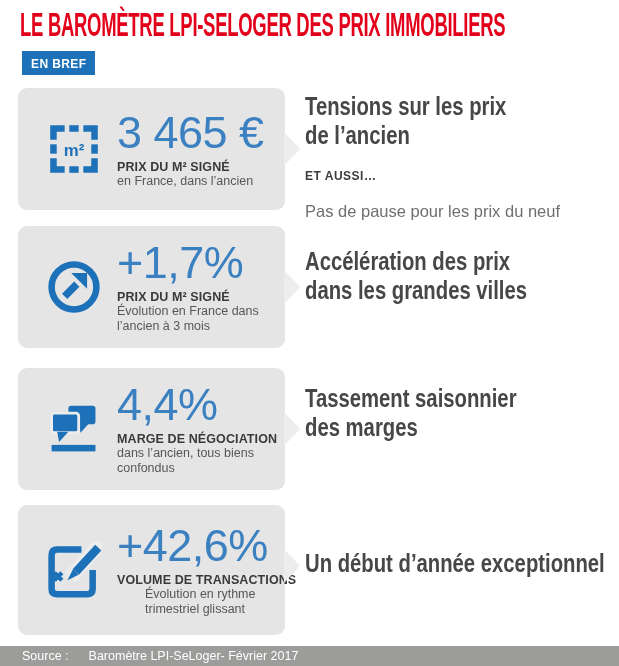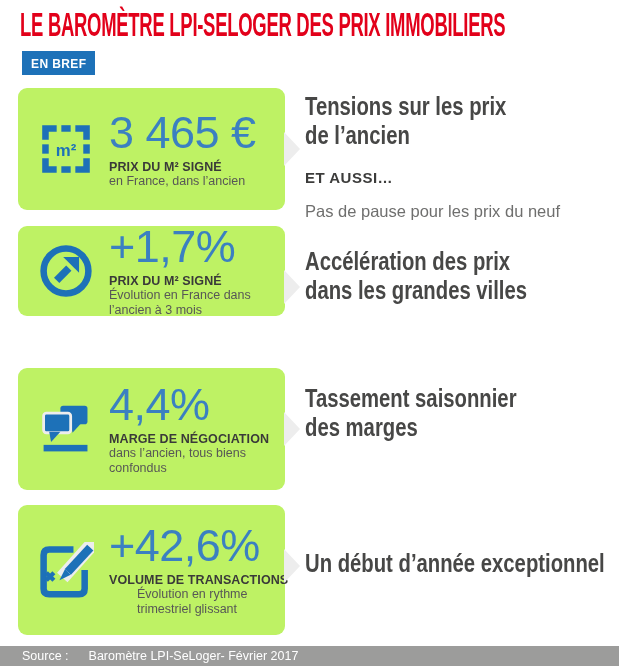--- a/index.html
+++ b/index.html
@@ -4,41 +4,41 @@
 <style>
   html,body{margin:0;padding:0;background:#fff;}
   body{width:619px;height:666px;overflow:hidden;font-family:"Liberation Sans",sans-serif;}
   .stage{position:relative;width:619px;height:666px;background:#ffffff;}
 
   .title{position:absolute;left:20px;top:6px;font-size:33px;font-weight:bold;color:#e2001a;
          white-space:nowrap;transform:scaleX(0.56);transform-origin:left top;letter-spacing:-0.5px;}
   .badge{position:absolute;left:22px;top:51px;background:#1d71b8;color:#ffffff;
          font-size:12px;font-weight:bold;padding:6px 9px 4px;letter-spacing:0.4px;}
 
-  .card{position:absolute;left:18px;width:267px;background:#bef264;border-radius:9px;
-        display:flex;align-items:center;padding-left:20px;box-sizing:border-box;}
+  .card{position:absolute;left:18px;width:267px;background:#e5e5e5;border-radius:9px;
+        display:flex;align-items:center;padding-left:28px;box-sizing:border-box;}
   .card::after{content:"";position:absolute;right:-15px;top:44px;width:0;height:0;
         border-left:16px solid #ededed;border-top:17px solid transparent;border-bottom:17px solid transparent;}
   .card1{top:88px;height:122px;}
-  .card2{top:226px;height:90px;}
+  .card2{top:226px;height:122px;}
   .card3{top:368px;height:122px;}
   .card4{top:505px;height:130px;}
 
   .icon{width:56px;height:56px;flex:0 0 56px;margin-right:15px;}
   .icon svg{width:100%;height:100%;display:block;}
 
   .value{font-size:45px;line-height:1.02;color:#3b80c1;letter-spacing:-0.5px;white-space:nowrap;}
   .label{font-size:12.5px;font-weight:bold;color:#3a3a39;margin-top:4px;white-space:nowrap;letter-spacing:0.1px;}
   .detail{font-size:12.5px;color:#575756;line-height:1.18;}
   .d1{max-width:170px;}.d2{max-width:142px;}.d3{max-width:162px;}.d4{max-width:142px;margin-left:28px;}
 
   .headline{position:absolute;left:305px;font-size:26px;font-weight:bold;color:#474746;
             line-height:1.12;width:295px;transform:scaleX(0.78);transform-origin:left top;}
   .h1{top:92px;}.h2{top:247px;}.h3{top:384px;}.h4{top:549px;width:420px;}
-  .etaussi{position:absolute;left:305px;top:169px;font-size:15px;font-weight:bold;
+  .etaussi{position:absolute;left:305px;top:169px;font-size:12px;font-weight:bold;
            color:#3c3c3b;letter-spacing:0.5px;}
   .extra{position:absolute;left:305px;top:202px;font-size:16.5px;color:#6f6f6e;}
 
   .footer{position:absolute;left:0;bottom:0;width:619px;height:20px;background:#9c9c9b;
           color:#ffffff;font-size:12.5px;display:flex;align-items:center;padding-left:22px;box-sizing:border-box;}
   .footer .bold{font-weight:normal;margin-left:20px;}
 </style>
 </head>
 <body>
 

